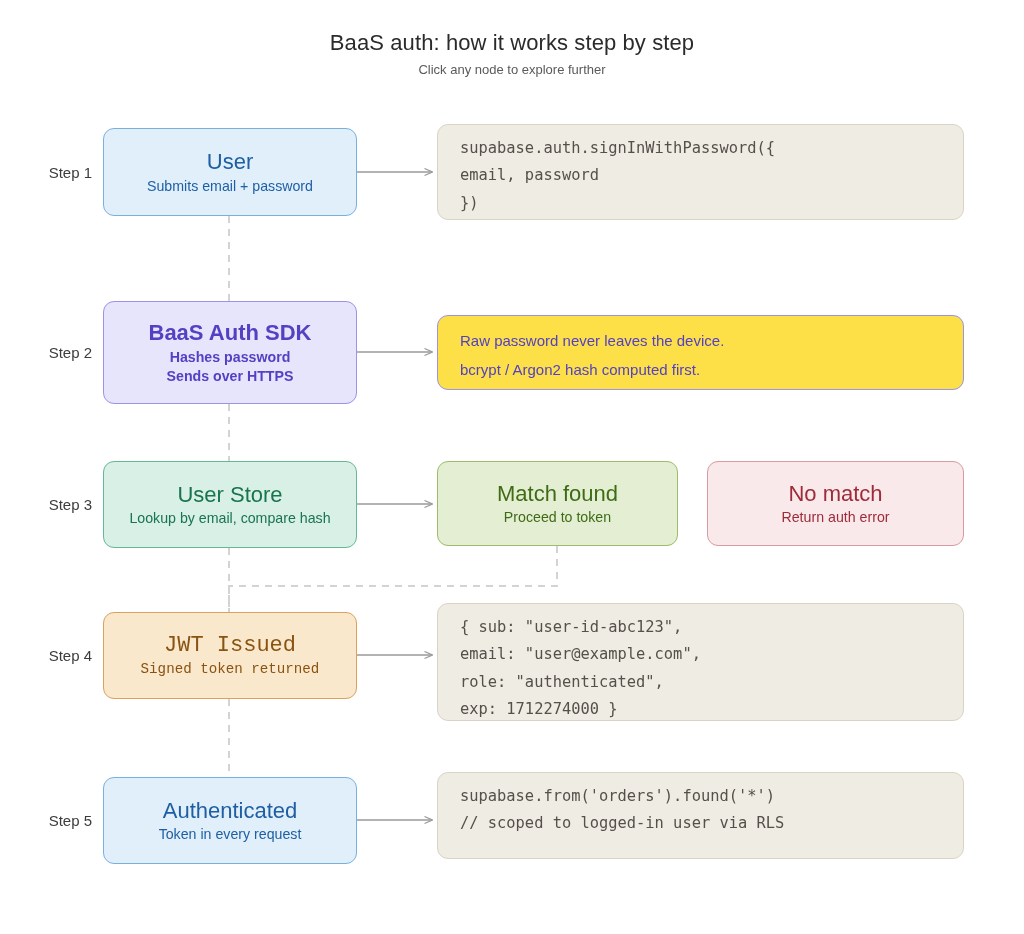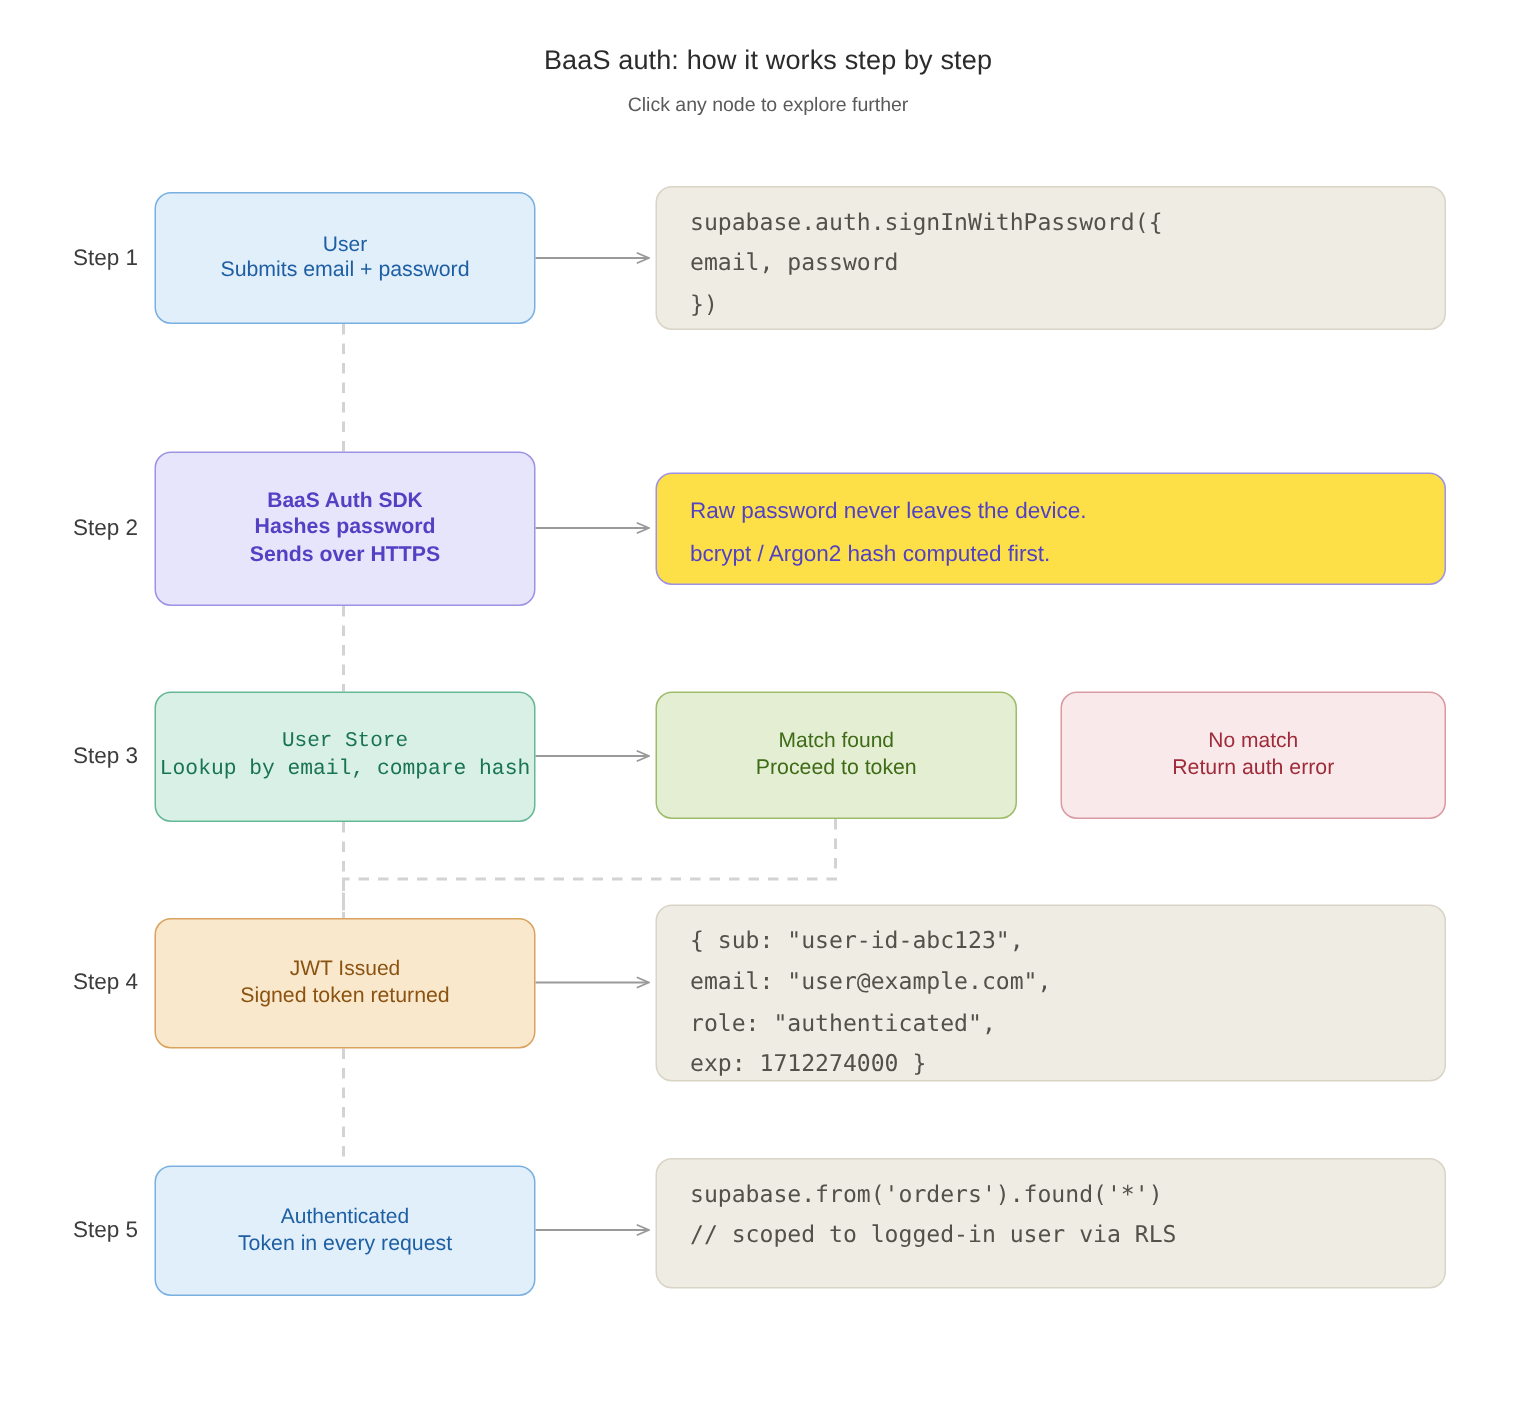--- a/index.html
+++ b/index.html
@@ -18,21 +18,21 @@
     height: 934px;
     background: #ffffff;
   }
 
   
   .title {
     position: absolute;
     left: 0; top: 30px;
     width: 1024px;
     text-align: center;
-    font-size: 18px;
+    font-size: 22px;
     color: #2b2b2b;
     letter-spacing: .1px;
   }
   .subtitle {
     position: absolute;
     left: 0; top: 62px;
     width: 1024px;
     text-align: center;
     font-size: 13px;
     color: #5a5a5a;
@@ -62,49 +62,49 @@
     border-radius: 11px;
     border: 1.3px solid #999;
     display: flex;
     flex-direction: column;
     align-items: center;
     justify-content: center;
     text-align: center;
     padding: 6px 8px;
   }
   .node .n-title {
-    font-size: 14px;
+    font-size: 22px;
     line-height: 1.28;
     white-space: nowrap;
   }
   .node .n-sub {
     font-size: 14.2px;
     line-height: 1.34;
     white-space: nowrap;
   }
 
   
   .v-blue   { background: #e1effb; border-color: #7ab0e0; }
   .v-blue   .n-title, .v-blue .n-sub   { color: #1e5fa3; }
 
   .v-purple { background: #e7e5fb; border-color: #9d92e4; }
   .v-purple .n-title, .v-purple .n-sub { color: #5341c4; font-weight: bold; }
 
   .v-teal   { background: #d9f0e6; border-color: #66b796; }
-  .v-teal   .n-title, .v-teal .n-sub   { color: #197450; font-family: Liberation Mono, monospace; }
+  .v-teal   .n-title, .v-teal .n-sub   { color: #197450; }
 
   .v-green  { background: #e3eed2; border-color: #9ebc6a; }
   .v-green  .n-title, .v-green .n-sub  { color: #3f6b17; }
 
   .v-red    { background: #fae9ea; border-color: #d99aa2; }
   .v-red    .n-title, .v-red .n-sub    { color: #9e2b3a; }
 
   .v-orange { background: #fae8cd; border-color: #d9a košice; }
   .v-orange { background: #fae8cd; border-color: #d9a25e; }
-  .v-orange .n-title, .v-orange .n-sub { color: #8a5311; }
+  .v-orange .n-title, .v-orange .n-sub { color: #8a5311; font-family: Liberation Mono, monospace; }
 
   
   .panel {
     position: absolute;
     border-radius: 11px;
     display: flex;
     flex-direction: column;
     justify-content: flex-start;
     padding: 10px 22px;
     overflow: hidden;

